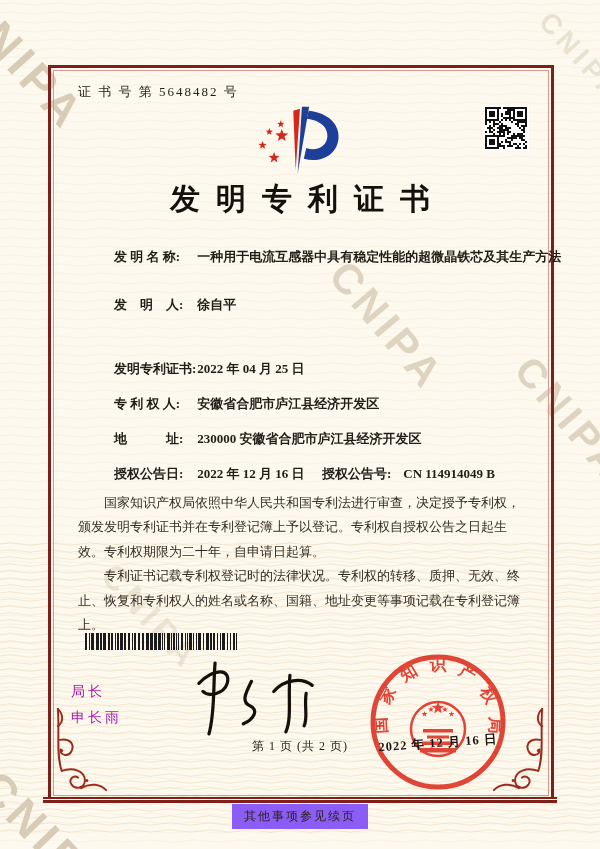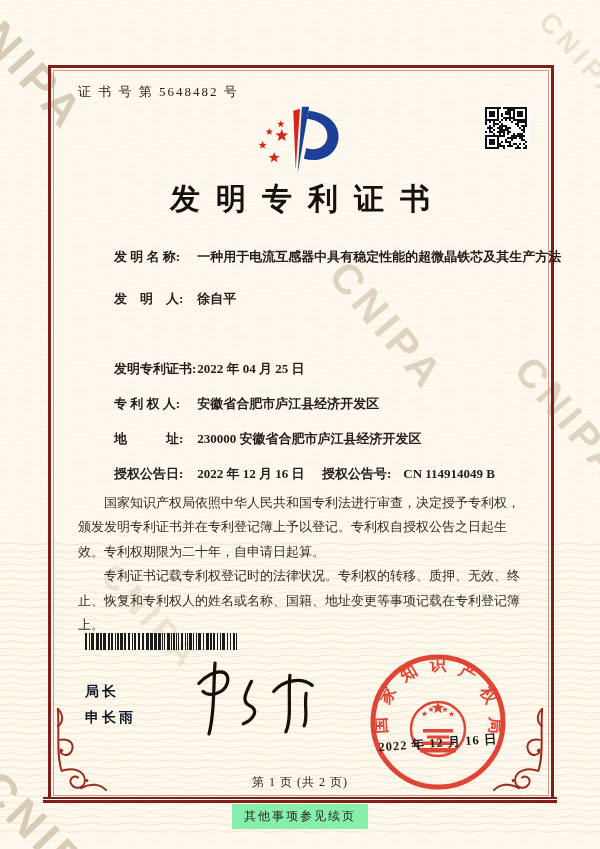--- a/index.html
+++ b/index.html
@@ -38,35 +38,35 @@
   }
   .field-row{position:absolute; left:78px; width:470px; font-size:13px; font-weight:700; white-space:nowrap;margin-left:36px;}
   .flabel{display:inline-block; width:80px;}
   .fvalue{display:inline-block;}
   .pair2{position:absolute; left:208px; top:0;}
   .pair2 .flabel{width:78px;}
   .paras{position:absolute; left:78px; top:491px; width:446px; font-size:13px; line-height:1.88; color:#352c23;}
   .paras p{margin:0; text-indent:2em;font-family:Liberation Serif, serif;}
   .barcode{position:absolute; left:85px; top:633px; width:156px; height:17px;}
   .signer{
-    position:absolute; left:85px; top:678px; font-family:"Liberation Sans","DejaVu Sans",sans-serif;
-    font-size:14px; font-weight:700; letter-spacing:3px; line-height:26px; color:#0f172a;
+    position:absolute; left:71px; top:678px; font-family:"Liberation Sans","DejaVu Sans",sans-serif;
+    font-size:14px; font-weight:400; letter-spacing:3px; line-height:26px; color:#a21caf;
   }
   .signature{position:absolute; left:183px; top:653px; width:140px; height:86px;}
   .seal{position:absolute; left:363px; top:647px; width:150px; height:150px; mix-blend-mode:multiply; opacity:.94;}
   .seal-date{
     position:absolute; left:368px; top:735px; width:140px; text-align:center;
     font-size:12.5px; font-weight:700; color:#1a1512; transform:rotate(-4deg); letter-spacing:1px;
   }
   .flourish{position:absolute; top:707px; width:58px; height:87px;}
   .flourish.fl-left{left:52px;}
   .flourish.fl-right{left:490px; transform:scaleX(-1);}
-  .page-info{position:absolute; left:0; top:774px; width:600px; text-align:center; font-size:12px; letter-spacing:1px;}
+  .page-info{position:absolute; left:0; top:738px; width:600px; text-align:center; font-size:12px; letter-spacing:1px;}
   .cont-note{position:absolute; left:0; top:804px; width:600px; text-align:center; font-size:12px;}
-  .cont-note span{background:#86efac; padding:4px 12px; display:inline-block; letter-spacing:2px; color:#2c241d;}
+  .cont-note span{background:#8b5cf6; padding:4px 12px; display:inline-block; letter-spacing:2px; color:#2c241d;}
 </style>
 </head>
 <body>
 
 <div class="page">
 
   <svg class="waves" id="waves-all" style="top:0;opacity:.22" width="600" height="849">
       <path d="M0 4 q 11.5 -2.2 23 0 q 11.5 2.2 23 0 q 11.5 -2.2 23 0 q 11.5 2.2 23 0 q 11.5 -2.2 23 0 q 11.5 2.2 23 0 q 11.5 -2.2 23 0 q 11.5 2.2 23 0 q 11.5 -2.2 23 0 q 11.5 2.2 23 0 q 11.5 -2.2 23 0 q 11.5 2.2 23 0 q 11.5 -2.2 23 0 q 11.5 2.2 23 0 q 11.5 -2.2 23 0 q 11.5 2.2 23 0 q 11.5 -2.2 23 0 q 11.5 2.2 23 0 q 11.5 -2.2 23 0 q 11.5 2.2 23 0 q 11.5 -2.2 23 0 q 11.5 2.2 23 0 q 11.5 -2.2 23 0 q 11.5 2.2 23 0 q 11.5 -2.2 23 0 q 11.5 2.2 23 0 q 11.5 -2.2 23 0 q 11.5 2.2 23 0"></path>
       <path d="M0 13 q 11.5 -2.2 23 0 q 11.5 2.2 23 0 q 11.5 -2.2 23 0 q 11.5 2.2 23 0 q 11.5 -2.2 23 0 q 11.5 2.2 23 0 q 11.5 -2.2 23 0 q 11.5 2.2 23 0 q 11.5 -2.2 23 0 q 11.5 2.2 23 0 q 11.5 -2.2 23 0 q 11.5 2.2 23 0 q 11.5 -2.2 23 0 q 11.5 2.2 23 0 q 11.5 -2.2 23 0 q 11.5 2.2 23 0 q 11.5 -2.2 23 0 q 11.5 2.2 23 0 q 11.5 -2.2 23 0 q 11.5 2.2 23 0 q 11.5 -2.2 23 0 q 11.5 2.2 23 0 q 11.5 -2.2 23 0 q 11.5 2.2 23 0 q 11.5 -2.2 23 0 q 11.5 2.2 23 0 q 11.5 -2.2 23 0 q 11.5 2.2 23 0"></path>
       <path d="M0 22 q 11.5 -2.2 23 0 q 11.5 2.2 23 0 q 11.5 -2.2 23 0 q 11.5 2.2 23 0 q 11.5 -2.2 23 0 q 11.5 2.2 23 0 q 11.5 -2.2 23 0 q 11.5 2.2 23 0 q 11.5 -2.2 23 0 q 11.5 2.2 23 0 q 11.5 -2.2 23 0 q 11.5 2.2 23 0 q 11.5 -2.2 23 0 q 11.5 2.2 23 0 q 11.5 -2.2 23 0 q 11.5 2.2 23 0 q 11.5 -2.2 23 0 q 11.5 2.2 23 0 q 11.5 -2.2 23 0 q 11.5 2.2 23 0 q 11.5 -2.2 23 0 q 11.5 2.2 23 0 q 11.5 -2.2 23 0 q 11.5 2.2 23 0 q 11.5 -2.2 23 0 q 11.5 2.2 23 0 q 11.5 -2.2 23 0 q 11.5 2.2 23 0"></path>
@@ -405,21 +405,21 @@
       <rect x="4" y="32" width="10" height="10" fill="#fff"></rect>
       <rect x="6" y="34" width="6" height="6" fill="#111"></rect>
     </svg>
 
   <div class="title">发明专利证书</div>
 
   <div class="field-row" style="top:248px">
     <span class="flabel">发 明 名 称:</span>
     <span class="fvalue">一种用于电流互感器中具有稳定性能的超微晶铁芯及其生产方法</span>
   </div>
-  <div class="field-row" style="top:290px">
+  <div class="field-row" style="top:296px">
     <span class="flabel">发　明　人:</span>
     <span class="fvalue">徐自平</span>
   </div>
   <div class="field-row" style="top:360px">
     <span class="flabel">发明专利证书:</span>
     <span class="fvalue">2022 年 04 月 25 日</span>
   </div>
   <div class="field-row" style="top:395px">
     <span class="flabel">专 利 权 人:</span>
     <span class="fvalue">安徽省合肥市庐江县经济开发区</span>

